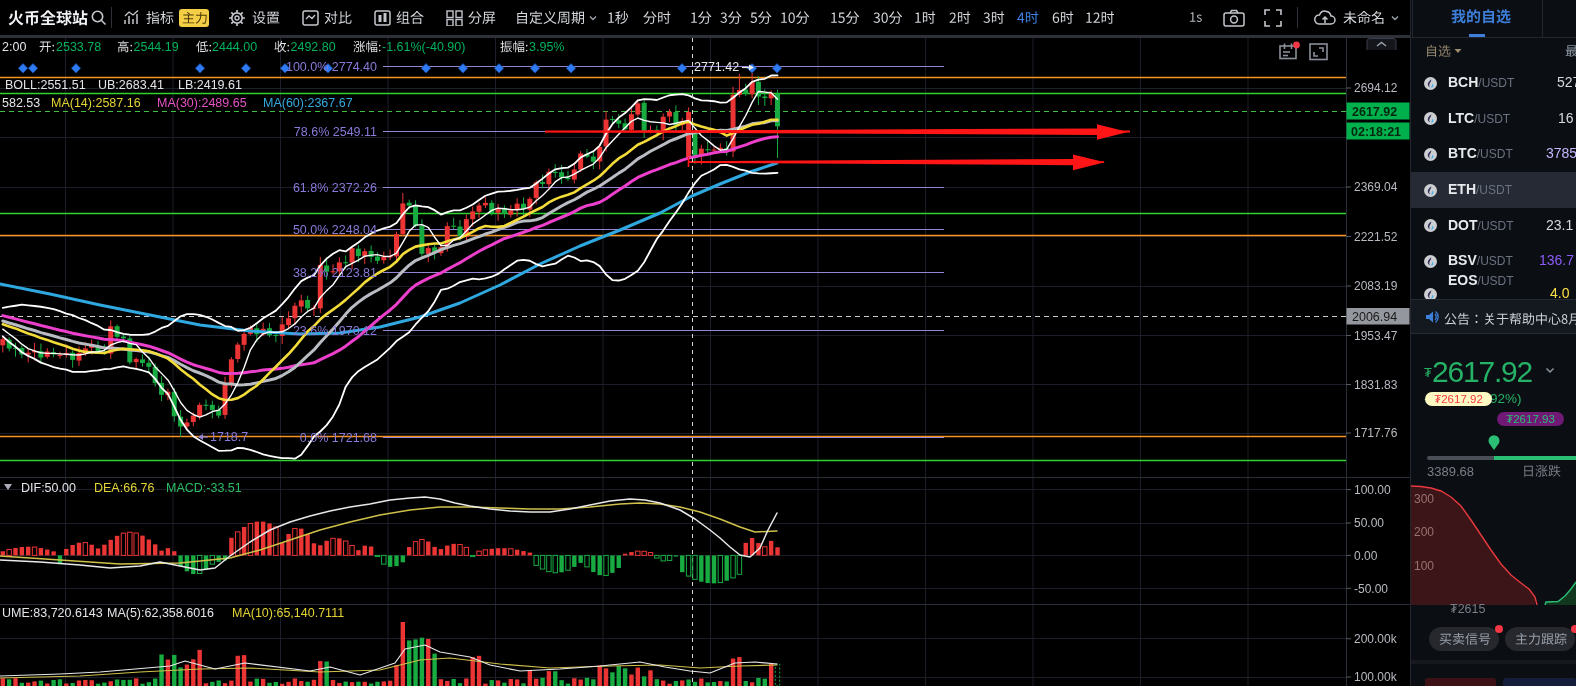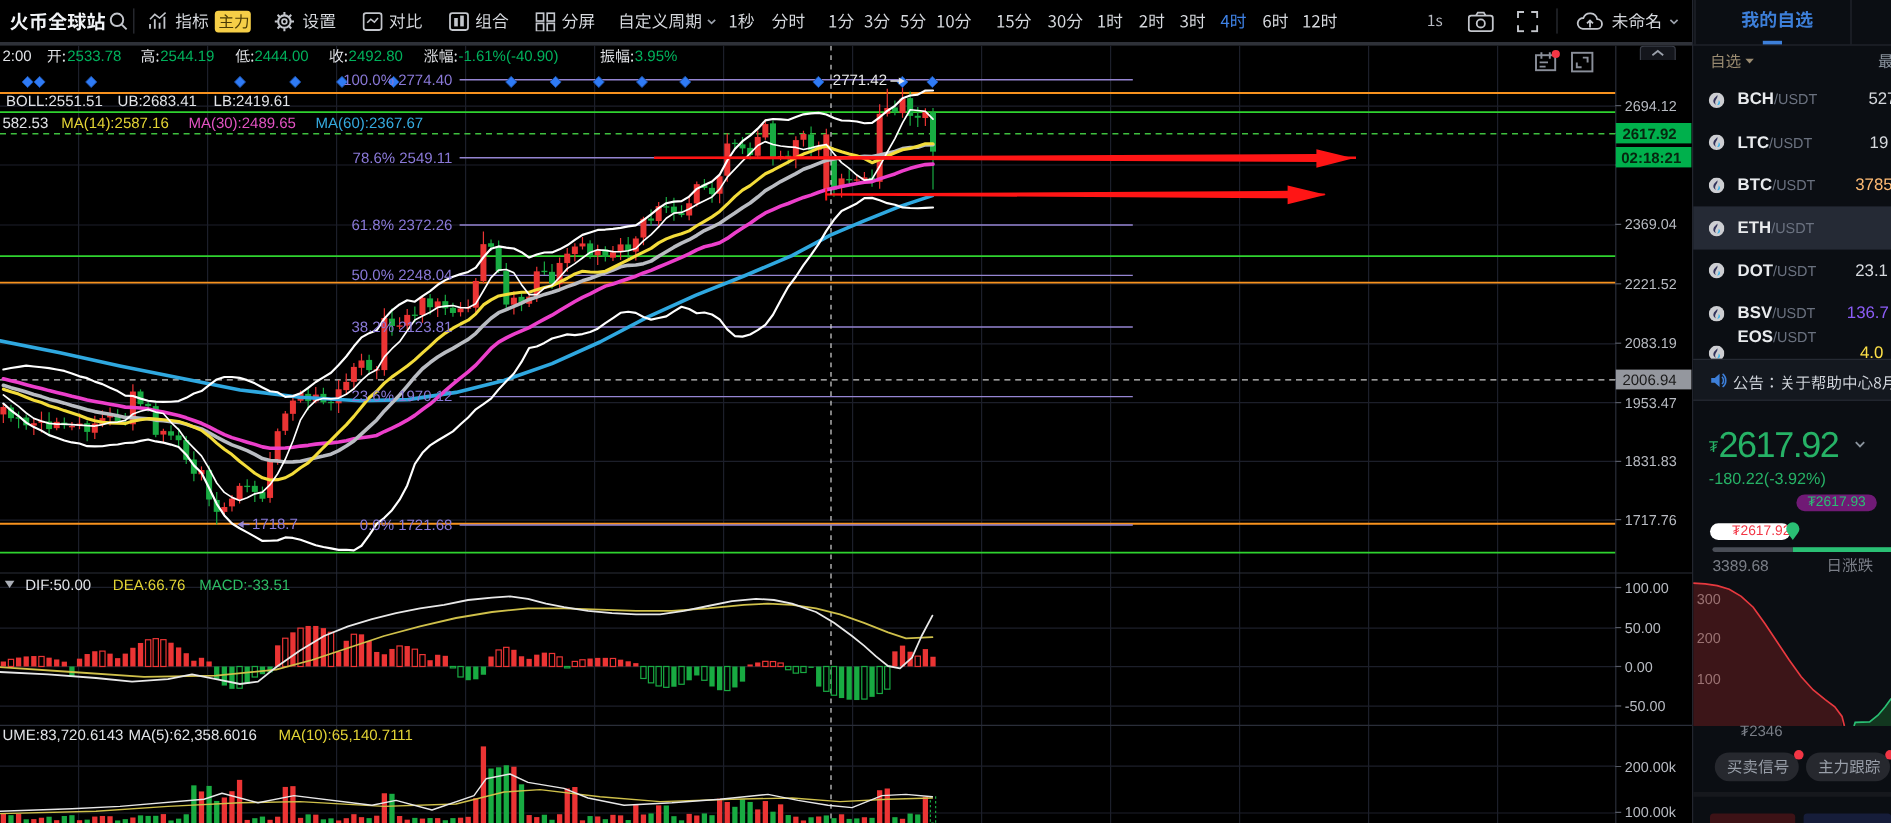--- a/index.html
+++ b/index.html
@@ -803,28 +803,28 @@
       <path d="M8.2 6.6 C9.2 7.4 9.6 8.4 9.2 9.4 C8.8 10.3 7.8 10.8 6.9 10.5 C7.9 9.4 8.3 8.1 8.2 6.6 Z" fill="#3fb3e8"></path>
     </svg>
     <div style="position:absolute;left:1448px;top:74px;font:bold 14px 'Liberation Sans',sans-serif;color:#e8eaed">BCH<span style="font-weight:normal;font-size:12px;color:#6b7280">/USDT</span></div>
     <div style="position:absolute;left:1557px;top:74px;font:14px 'Liberation Sans',sans-serif;color:#d6d9de">52747</div>
     <svg style="position:absolute;left:1424px;top:112.0px" width="13" height="13" viewBox="0 0 13 13">
       <circle cx="6.5" cy="6.5" r="6.5" fill="#cdced2"></circle>
       <path d="M7.2 2.2 C7.6 4.2 6.2 5.4 5.6 6.8 C5 8.2 5.2 9.4 6.2 10.4 C4.6 9.8 3.6 8.4 3.8 6.8 C4.1 4.6 6.2 3.6 7.2 2.2 Z" fill="#32325a"></path>
       <path d="M8.2 6.6 C9.2 7.4 9.6 8.4 9.2 9.4 C8.8 10.3 7.8 10.8 6.9 10.5 C7.9 9.4 8.3 8.1 8.2 6.6 Z" fill="#3fb3e8"></path>
     </svg>
     <div style="position:absolute;left:1448px;top:109.5px;font:bold 14px 'Liberation Sans',sans-serif;color:#e8eaed">LTC<span style="font-weight:normal;font-size:12px;color:#6b7280">/USDT</span></div>
-    <div style="position:absolute;left:1558px;top:109.5px;font:14px 'Liberation Sans',sans-serif;color:#d6d9de">19</div>
+    <div style="position:absolute;left:1558px;top:109.5px;font:14px 'Liberation Sans',sans-serif;color:#d6d9de">16</div>
     <svg style="position:absolute;left:1424px;top:147.5px" width="13" height="13" viewBox="0 0 13 13">
       <circle cx="6.5" cy="6.5" r="6.5" fill="#cdced2"></circle>
       <path d="M7.2 2.2 C7.6 4.2 6.2 5.4 5.6 6.8 C5 8.2 5.2 9.4 6.2 10.4 C4.6 9.8 3.6 8.4 3.8 6.8 C4.1 4.6 6.2 3.6 7.2 2.2 Z" fill="#32325a"></path>
       <path d="M8.2 6.6 C9.2 7.4 9.6 8.4 9.2 9.4 C8.8 10.3 7.8 10.8 6.9 10.5 C7.9 9.4 8.3 8.1 8.2 6.6 Z" fill="#3fb3e8"></path>
     </svg>
     <div style="position:absolute;left:1448px;top:145px;font:bold 14px 'Liberation Sans',sans-serif;color:#e8eaed">BTC<span style="font-weight:normal;font-size:12px;color:#6b7280">/USDT</span></div>
-    <div style="position:absolute;left:1546px;top:145px;font:14px 'Liberation Sans',sans-serif;color:#fdba74">3785</div>
+    <div style="position:absolute;left:1546px;top:145px;font:14px 'Liberation Sans',sans-serif;color:#c4b5fd">3785</div>
     <svg style="position:absolute;left:1424px;top:183.5px" width="13" height="13" viewBox="0 0 13 13">
       <circle cx="6.5" cy="6.5" r="6.5" fill="#cdced2"></circle>
       <path d="M7.2 2.2 C7.6 4.2 6.2 5.4 5.6 6.8 C5 8.2 5.2 9.4 6.2 10.4 C4.6 9.8 3.6 8.4 3.8 6.8 C4.1 4.6 6.2 3.6 7.2 2.2 Z" fill="#32325a"></path>
       <path d="M8.2 6.6 C9.2 7.4 9.6 8.4 9.2 9.4 C8.8 10.3 7.8 10.8 6.9 10.5 C7.9 9.4 8.3 8.1 8.2 6.6 Z" fill="#3fb3e8"></path>
     </svg>
     <div style="position:absolute;left:1448px;top:181px;font:bold 14px 'Liberation Sans',sans-serif;color:#e8eaed">ETH<span style="font-weight:normal;font-size:12px;color:#6b7280">/USDT</span></div>
     <div style="position:absolute;left:1610px;top:181px;font:14px 'Liberation Sans',sans-serif;color:#5eead4">261</div>
     <svg style="position:absolute;left:1424px;top:219.0px" width="13" height="13" viewBox="0 0 13 13">
       <circle cx="6.5" cy="6.5" r="6.5" fill="#cdced2"></circle>
       <path d="M7.2 2.2 C7.6 4.2 6.2 5.4 5.6 6.8 C5 8.2 5.2 9.4 6.2 10.4 C4.6 9.8 3.6 8.4 3.8 6.8 C4.1 4.6 6.2 3.6 7.2 2.2 Z" fill="#32325a"></path>
@@ -853,41 +853,41 @@
     </svg>
     <svg style="position:absolute;left:1444px;top:310.22px;overflow:visible" width="137.2" height="17.7" viewBox="0 -13.780000000000001 137.2 17.7">
       <path fill="#cfd3da" d="M4.12 -10.54C3.35 -8.61 2.06 -6.74 0.65 -5.57C0.90 -5.42 1.37 -5.06 1.57 -4.87C2.96 -6.16 4.32 -8.15 5.2 -10.24ZM8.76 -10.54 7.81 -10.15C8.80 -8.32 10.43 -6.12 11.63 -4.87C11.83 -5.13 12.19 -5.51 12.46 -5.70C11.25 -6.79 9.63 -8.85 8.76 -10.54ZM7.93 -3.35C8.55 -2.62 9.21 -1.74 9.80 -0.89L4.06 -0.65C4.92 -2.18 5.87 -4.23 6.57 -5.91L5.43 -6.21C4.86 -4.49 3.84 -2.19 2.96 -0.59L1.17 -0.54L1.3 0.48C3.63 0.37 7.11 0.20 10.41 0.01C10.66 0.41 10.88 0.77 11.04 1.10L12.02 0.57C11.37 -0.61 10.04 -2.43 8.85 -3.79Z M16.22 -10.81C15.73 -9.33 14.89 -7.85 13.94 -6.91C14.18 -6.79 14.63 -6.53 14.83 -6.38C15.26 -6.86 15.67 -7.47 16.06 -8.15H19.27V-6.09H13.79V-5.18H25.24V-6.09H20.29V-8.15H24.28V-9.04H20.29V-10.92H19.27V-9.04H16.54C16.79 -9.54 17.01 -10.04 17.19 -10.56ZM15.40 -3.88V1.15H16.38V0.41H22.72V1.13H23.73V-3.88ZM16.38 -0.49V-2.98H22.72V-0.49Z M32.5 -7.07C33.01 -7.07 33.48 -7.44 33.48 -8.04C33.48 -8.64 33.01 -9.02 32.5 -9.02C31.98 -9.02 31.51 -8.64 31.51 -8.04C31.51 -7.44 31.98 -7.07 32.5 -7.07ZM32.5 -0.70C33.01 -0.70 33.48 -1.09 33.48 -1.67C33.48 -2.27 33.01 -2.66 32.5 -2.66C31.98 -2.66 31.51 -2.27 31.51 -1.67C31.51 -1.09 31.98 -0.70 32.5 -0.70Z M47.89 -10.90C47.60 -10.16 47.06 -9.12 46.61 -8.47L47.41 -8.15C47.87 -8.76 48.43 -9.71 48.90 -10.55ZM42.19 -10.37C42.73 -9.68 43.27 -8.73 43.49 -8.09L44.35 -8.56C44.12 -9.17 43.55 -10.10 42.99 -10.76ZM41.18 -4.82V-3.9H44.85C44.64 -2.44 43.82 -0.83 40.78 0.31C41.01 0.50 41.32 0.85 41.45 1.07C44.04 0.0 45.16 -1.41 45.61 -2.83C46.38 -0.97 47.63 0.35 49.47 1.04C49.62 0.76 49.90 0.38 50.14 0.18C48.12 -0.44 46.82 -1.91 46.15 -3.9H49.84V-4.82H45.92V-5.05V-7.04H49.32V-7.98H41.67V-7.04H44.92V-5.06V-4.82Z M53.61 -9.99V-9.02H58.11V-5.73H52.71V-4.75H58.11V-0.38C58.11 -0.11 58.00 -0.03 57.72 -0.03C57.43 -0.02 56.43 -0.01 55.36 -0.05C55.52 0.23 55.70 0.68 55.77 0.97C57.10 0.97 57.96 0.96 58.44 0.79C58.94 0.63 59.13 0.32 59.13 -0.38V-4.75H64.29V-5.73H59.13V-9.02H63.38V-9.99Z M68.56 -10.92V-9.89H65.85V-9.1H68.56V-8.15H66.13V-7.38H68.56V-7.07C68.56 -6.86 68.53 -6.63 68.45 -6.37H65.65V-5.57H68.08C67.67 -4.99 67.00 -4.42 65.89 -4.04C66.11 -3.86 66.43 -3.54 66.58 -3.34C68.00 -3.9 68.78 -4.75 69.18 -5.57H72.02V-6.37H69.47C69.52 -6.63 69.55 -6.86 69.55 -7.07V-7.38H71.66V-8.15H69.55V-9.1H71.94V-9.89H69.55V-10.92ZM72.59 -10.37V-3.93H73.52V-9.52H75.75C75.4 -8.96 74.97 -8.32 74.54 -7.74C75.68 -7.11 76.11 -6.52 76.11 -6.05C76.11 -5.78 76.02 -5.60 75.78 -5.49C75.63 -5.44 75.43 -5.40 75.24 -5.39C74.86 -5.36 74.39 -5.38 73.84 -5.43C73.99 -5.21 74.12 -4.86 74.15 -4.61C74.65 -4.56 75.21 -4.57 75.66 -4.61C75.92 -4.64 76.21 -4.71 76.44 -4.82C76.86 -5.05 77.09 -5.42 77.07 -5.99C77.07 -6.57 76.7 -7.20 75.58 -7.89C76.12 -8.54 76.7 -9.33 77.19 -10.01L76.51 -10.41L76.34 -10.37ZM66.95 -3.40V0.33H67.93V-2.52H70.95V1.01H71.96V-2.52H75.25V-0.75C75.25 -0.58 75.20 -0.53 74.98 -0.52C74.77 -0.52 74.00 -0.52 73.17 -0.53C73.30 -0.29 73.46 0.05 73.51 0.31C74.60 0.31 75.29 0.31 75.71 0.16C76.12 0.02 76.25 -0.24 76.25 -0.72V-3.40H71.96V-4.43H70.95V-3.40Z M86.22 -10.92C86.22 -9.91 86.22 -8.91 86.20 -7.96H84.05V-7.04H86.16C85.98 -3.9 85.31 -1.20 82.82 0.33C83.05 0.50 83.38 0.83 83.53 1.06C86.19 -0.67 86.90 -3.62 87.1 -7.04H89.12C89.01 -2.28 88.88 -0.54 88.54 -0.14C88.42 0.01 88.28 0.05 88.04 0.05C87.77 0.05 87.1 0.03 86.35 -0.01C86.52 0.24 86.63 0.65 86.65 0.92C87.34 0.96 88.04 0.97 88.45 0.93C88.86 0.89 89.14 0.77 89.38 0.42C89.81 -0.13 89.94 -1.98 90.07 -7.48C90.07 -7.60 90.07 -7.96 90.07 -7.96H87.13C87.17 -8.93 87.17 -9.91 87.17 -10.92ZM78.44 -1.23 78.62 -0.23C80.18 -0.59 82.36 -1.10 84.42 -1.58L84.34 -2.46L83.62 -2.31V-10.28H79.37V-1.41ZM80.26 -1.59V-3.83H82.70V-2.10ZM80.26 -6.61H82.70V-4.70H80.26ZM80.26 -7.48V-9.39H82.70V-7.48Z M96.95 -10.92V-8.59H92.24V-2.41H93.22V-3.22H96.95V1.02H97.98V-3.22H101.72V-2.48H102.72V-8.59H97.98V-10.92ZM93.22 -4.18V-7.64H96.95V-4.18ZM101.72 -4.18H97.98V-7.64H101.72Z M107.96 -7.29V-0.76C107.96 0.50 108.35 0.87 109.74 0.87C110.03 0.87 111.96 0.87 112.28 0.87C113.69 0.87 114.01 0.14 114.15 -2.31C113.86 -2.39 113.46 -2.57 113.23 -2.75C113.12 -0.50 113.00 -0.03 112.22 -0.03C111.78 -0.03 110.16 -0.03 109.82 -0.03C109.10 -0.03 108.96 -0.14 108.96 -0.75V-7.29ZM108.06 -10.11C109.62 -9.55 111.52 -8.58 112.52 -7.83L113.16 -8.69C112.13 -9.38 110.24 -10.33 108.68 -10.86ZM105.79 -6.23C105.59 -4.55 105.18 -2.65 104.31 -1.50L105.19 -0.98C106.11 -2.23 106.53 -4.30 106.73 -6.04ZM113.37 -6.23C114.46 -4.77 115.44 -2.74 115.73 -1.37L116.70 -1.83C116.38 -3.21 115.41 -5.18 114.24 -6.66Z M120.64 0.16C122.42 0.16 123.61 -0.90 123.61 -2.28C123.61 -3.60 122.85 -4.31 122.01 -4.79V-4.86C122.57 -5.30 123.27 -6.16 123.27 -7.16C123.27 -8.63 122.29 -9.67 120.66 -9.67C119.18 -9.67 118.05 -8.69 118.05 -7.25C118.05 -6.25 118.65 -5.53 119.34 -5.05V-5.00C118.46 -4.53 117.59 -3.63 117.59 -2.36C117.59 -0.89 118.87 0.16 120.64 0.16ZM121.29 -5.17C120.15 -5.61 119.13 -6.12 119.13 -7.25C119.13 -8.17 119.76 -8.78 120.65 -8.78C121.66 -8.78 122.26 -8.04 122.26 -7.09C122.26 -6.39 121.92 -5.74 121.29 -5.17ZM120.65 -0.71C119.50 -0.71 118.65 -1.45 118.65 -2.46C118.65 -3.38 119.19 -4.13 119.96 -4.62C121.31 -4.08 122.48 -3.61 122.48 -2.32C122.48 -1.37 121.75 -0.71 120.65 -0.71Z M126.90 -10.23V-6.22C126.90 -4.13 126.69 -1.49 124.59 0.35C124.81 0.48 125.19 0.84 125.33 1.05C126.60 -0.06 127.25 -1.53 127.58 -3.01H133.86V-0.41C133.86 -0.13 133.77 -0.03 133.45 -0.02C133.15 -0.01 132.10 0.0 131.02 -0.03C131.19 0.23 131.37 0.68 131.44 0.98C132.83 0.98 133.70 0.97 134.21 0.79C134.69 0.62 134.88 0.29 134.88 -0.40V-10.23ZM127.89 -9.28H133.86V-7.09H127.89ZM127.89 -6.17H133.86V-3.96H127.75C127.85 -4.73 127.89 -5.48 127.89 -6.17Z"></path>
     </svg>
     <div style="position:absolute;left:1424px;top:365px;font:13px 'Liberation Sans',sans-serif;color:#26b266">₮</div>
     <div style="position:absolute;left:1432px;top:355px;font:30px 'Liberation Sans',sans-serif;letter-spacing:-1.2px;color:#26b266">2617.92</div>
     <svg style="position:absolute;left:1544px;top:366px" width="12" height="9" viewBox="0 0 12 9">
       <path d="M2.5 2.5 L6 6 L9.5 2.5" fill="none" stroke="#8b949e" stroke-width="1.5"></path>
     </svg>
     <div style="position:absolute;left:1424px;top:391px;font:13.5px 'Liberation Sans',sans-serif;color:#26b266">-180.22(-3.92%)</div>
-    <div style="position:absolute;left:1425px;top:436px;width:67px;height:14px;border-radius:7px;background:#ffffff;color:#f23645;font:11.5px 'Liberation Sans',sans-serif;text-align:right;line-height:14px">₮2617.92</div>
+    <div style="position:absolute;left:1425px;top:392px;width:67px;height:14px;border-radius:7px;background:#fef9c3;color:#f23645;font:11.5px 'Liberation Sans',sans-serif;text-align:center;line-height:14px">₮2617.92</div>
     <div style="position:absolute;left:1497px;top:412px;width:67px;height:14px;border-radius:7px;background:#701a75;color:#2abf74;font:11.5px 'Liberation Sans',sans-serif;text-align:center;line-height:14px">₮2617.93</div>
     <div style="position:absolute;left:1427px;top:455.5px;width:67px;height:4.5px;background:#4a4e57;border-radius:2px 0 0 2px"></div>
     <div style="position:absolute;left:1494px;top:455.5px;width:82px;height:4.5px;background:#2abf74"></div>
     <svg style="position:absolute;left:1487px;top:435px" width="14" height="16" viewBox="0 0 14 16">
       <path d="M7 15 L3 9.5 A5.5 5.5 0 1 1 11 9.5 Z" fill="#2abf74"></path>
     </svg>
     <div style="position:absolute;left:1427px;top:464px;font:13px 'Liberation Sans',sans-serif;color:#7a7e87">3389.68</div>
     <svg style="position:absolute;left:1522px;top:462.22px;overflow:visible" width="39.0" height="17.7" viewBox="0 -13.780000000000001 39.0 17.7">
       <path fill="#7a7e87" d="M3.28 -4.57H9.77V-0.92H3.28ZM3.28 -5.53V-9.06H9.77V-5.53ZM2.28 -10.03V0.89H3.28V0.05H9.77V0.83H10.81V-10.03Z M13.87 -10.11C14.49 -9.62 15.23 -8.90 15.57 -8.42L16.23 -9.02C15.88 -9.47 15.13 -10.16 14.50 -10.63ZM13.42 -6.59C14.05 -6.10 14.79 -5.42 15.15 -4.96L15.80 -5.57C15.43 -6.03 14.66 -6.68 14.05 -7.13ZM13.71 0.42 14.57 0.85C14.97 -0.33 15.43 -1.92 15.75 -3.27L14.98 -3.71C14.62 -2.26 14.10 -0.59 13.71 0.42ZM24.24 -10.58C23.64 -9.13 22.65 -7.74 21.59 -6.85C21.78 -6.69 22.12 -6.35 22.25 -6.20C23.34 -7.20 24.42 -8.73 25.10 -10.33ZM16.50 -7.51C16.45 -6.26 16.34 -4.62 16.21 -3.61H18.40C18.29 -1.20 18.14 -0.28 17.92 -0.05C17.82 0.06 17.71 0.10 17.49 0.09C17.30 0.09 16.78 0.09 16.21 0.03C16.35 0.28 16.43 0.65 16.45 0.92C17.03 0.96 17.60 0.96 17.90 0.92C18.25 0.89 18.46 0.80 18.66 0.55C19.00 0.18 19.16 -0.97 19.31 -4.05C19.33 -4.18 19.33 -4.45 19.33 -4.45H17.13C17.18 -5.12 17.25 -5.88 17.29 -6.61H19.34V-10.43H16.34V-9.55H18.52V-7.51ZM20.33 1.05C20.52 0.88 20.87 0.71 23.24 -0.23C23.20 -0.41 23.15 -0.79 23.15 -1.05L21.38 -0.41V-5.00H22.25C22.73 -2.52 23.60 -0.36 24.97 0.84C25.10 0.61 25.40 0.29 25.59 0.13C24.36 -0.85 23.53 -2.82 23.07 -5.00H25.49V-5.90H21.38V-10.76H20.48V-5.90H19.42V-5.00H20.48V-0.63C20.48 -0.11 20.15 0.11 19.92 0.23C20.07 0.42 20.26 0.81 20.33 1.05Z M27.97 -9.51H30.12V-7.22H27.97ZM26.45 -0.54 26.68 0.37C27.96 0.02 29.65 -0.45 31.27 -0.92L31.14 -1.76L29.73 -1.39V-3.70H31.09V-4.56H29.73V-6.38H31.03V-10.36H27.11V-6.38H28.84V-1.15L27.93 -0.90V-5.14H27.13V-0.71ZM34.39 -10.85V-8.58H33.07C33.18 -9.11 33.29 -9.67 33.37 -10.24L32.46 -10.38C32.25 -8.85 31.88 -7.31 31.26 -6.31C31.49 -6.20 31.88 -5.96 32.07 -5.82C32.37 -6.34 32.61 -6.98 32.82 -7.68H34.39V-6.69C34.39 -6.18 34.38 -5.62 34.33 -5.06H31.38V-4.14H34.21C33.89 -2.50 33.05 -0.85 30.86 0.35C31.09 0.53 31.40 0.87 31.53 1.07C33.44 -0.03 34.39 -1.49 34.87 -2.98C35.50 -1.19 36.46 0.20 37.90 0.98C38.05 0.72 38.35 0.37 38.58 0.18C36.98 -0.55 35.94 -2.18 35.39 -4.14H38.31V-5.06H35.28C35.33 -5.62 35.34 -6.16 35.34 -6.68V-7.68H38.06V-8.58H35.34V-10.85Z"></path>
     </svg>
     <svg style="position:absolute;left:1411px;top:480px" width="165" height="125" viewBox="0 0 165 125">
 <path d="M0 6 L10 6.5 L20 8 L30 11 L40 17 L50 26 L60 40 L70 55 L80 70 L90 84 L100 95 L110 103 L118 109 L124 117 L124 125 L0 125 Z" fill="#3c1518"></path>
 <path d="M0 6 L10 6.5 L20 8 L30 11 L40 17 L50 26 L60 40 L70 55 L80 70 L90 84 L100 95 L110 103 L118 109 L124 117 L126 125" fill="none" stroke="#e8393f" stroke-width="1.4"></path>
 <path d="M134 125 L135 122 L147 121.5 L154 116 L160 109 L165 102 L165 125 Z" fill="#12371f"></path>
 <path d="M134 125 L135 122 L147 121.5 L154 116 L160 109 L165 102" fill="none" stroke="#2abf74" stroke-width="1.4"></path>
 <text x="3" y="23" fill="#9a7272" font-family="Liberation Sans" font-size="12">300</text>
 <text x="3" y="56" fill="#9a7272" font-family="Liberation Sans" font-size="12">200</text>
 <text x="3" y="90" fill="#9a7272" font-family="Liberation Sans" font-size="12">100</text>
 </svg>
-    <div style="position:absolute;left:1450px;top:602px;font:12.5px 'Liberation Sans',sans-serif;color:#7a7e87">₮2346</div>
+    <div style="position:absolute;left:1450px;top:602px;font:12.5px 'Liberation Sans',sans-serif;color:#7a7e87">₮2615</div>
     <div style="position:absolute;left:1429px;top:627px;width:70px;height:24px;border-radius:12px;background:#26282e"></div>
     <svg style="position:absolute;left:1439px;top:630.22px;overflow:visible" width="52.0" height="17.7" viewBox="0 -13.780000000000001 52.0 17.7">
       <path fill="#9aa0aa" d="M6.90 -1.55C8.63 -0.77 10.41 0.20 11.47 1.00L12.10 0.26C10.99 -0.52 9.15 -1.50 7.42 -2.24ZM2.86 -7.73C3.75 -7.34 4.86 -6.72 5.40 -6.26L5.95 -7.00C5.39 -7.44 4.27 -8.03 3.39 -8.38ZM1.43 -5.83C2.31 -5.47 3.40 -4.87 3.95 -4.44L4.49 -5.17C3.93 -5.60 2.83 -6.16 1.96 -6.48ZM0.87 -3.91V-3.00H6.03C5.31 -1.37 3.83 -0.33 0.68 0.24C0.87 0.44 1.11 0.81 1.19 1.06C4.75 0.35 6.33 -0.96 7.05 -3.00H12.18V-3.91H7.31C7.60 -5.16 7.67 -6.63 7.72 -8.34H6.73C6.69 -6.57 6.64 -5.10 6.33 -3.91ZM11.03 -10.08V-10.06H1.44V-9.13H10.72C10.42 -8.45 10.04 -7.76 9.72 -7.26L10.51 -6.86C11.04 -7.61 11.63 -8.78 12.10 -9.85L11.38 -10.13L11.21 -10.08Z M16.04 -5.79C16.91 -5.51 17.96 -5.01 18.49 -4.61L19.04 -5.25C18.48 -5.65 17.40 -6.13 16.54 -6.37ZM14.72 -4.55C15.6 -4.29 16.64 -3.82 17.17 -3.43L17.68 -4.08C17.12 -4.47 16.05 -4.92 15.21 -5.14ZM20.03 -0.93C21.82 -0.36 23.64 0.40 24.77 1.01L25.32 0.22C24.16 -0.37 22.26 -1.11 20.48 -1.65ZM14.06 -7.47V-6.61H23.73C23.47 -6.08 23.15 -5.56 22.86 -5.2L23.60 -4.77C24.11 -5.39 24.66 -6.35 25.09 -7.24L24.40 -7.52L24.23 -7.47H20.03V-8.68H24.31V-9.54H20.03V-10.88H19.03V-9.54H14.87V-8.68H19.03V-7.47ZM19.78 -6.27C19.72 -5.08 19.61 -4.08 19.35 -3.23H13.83V-2.36H18.98C18.25 -1.06 16.80 -0.24 13.85 0.22C14.04 0.42 14.26 0.80 14.33 1.05C17.75 0.46 19.33 -0.62 20.08 -2.36H25.20V-3.23H20.38C20.61 -4.10 20.72 -5.12 20.78 -6.27Z M31.26 -10.30V-9.50H37.27V-10.30ZM31.10 -6.69V-5.88H37.50V-6.69ZM31.10 -4.88V-4.08H37.47V-4.88ZM30.04 -8.50V-7.68H38.50V-8.50ZM30.97 -3.08V1.04H31.91V0.42H36.64V1.00H37.62V-3.08ZM31.91 -0.38V-2.28H36.64V-0.38ZM29.60 -10.88C28.83 -8.91 27.57 -6.98 26.26 -5.73C26.42 -5.51 26.70 -4.99 26.80 -4.77C27.3 -5.26 27.78 -5.85 28.24 -6.48V1.00H29.18V-7.91C29.69 -8.77 30.14 -9.68 30.51 -10.59Z M42.39 -9.51H48.71V-7.42H42.39ZM41.43 -10.38V-6.56H49.72V-10.38ZM39.63 -5.55V-4.65H42.45C42.14 -3.69 41.75 -2.61 41.44 -1.88L42.47 -1.70L42.82 -2.6H48.58C48.33 -1.00 48.06 -0.22 47.71 0.03C47.55 0.15 47.39 0.16 47.08 0.16C46.72 0.16 45.77 0.15 44.85 0.06C45.04 0.32 45.17 0.71 45.18 1.00C46.09 1.05 46.96 1.06 47.41 1.04C47.90 1.02 48.23 0.96 48.54 0.67C49.02 0.24 49.34 -0.76 49.68 -3.05C49.71 -3.19 49.73 -3.49 49.73 -3.49H43.14L43.53 -4.65H51.35V-5.55Z"></path>
     </svg>
     <div style="position:absolute;left:1495px;top:625px;width:8px;height:8px;border-radius:4px;background:#f23645"></div>
     <div style="position:absolute;left:1505px;top:627px;width:70px;height:24px;border-radius:12px;background:#26282e"></div>
     <svg style="position:absolute;left:1515px;top:630.22px;overflow:visible" width="52.0" height="17.7" viewBox="0 -13.780000000000001 52.0 17.7">
       <path fill="#9aa0aa" d="M4.86 -10.33C5.65 -9.75 6.56 -8.91 7.08 -8.32H1.33V-7.37H5.96V-4.51H1.93V-3.56H5.96V-0.35H0.72V0.59H12.32V-0.35H7.02V-3.56H11.12V-4.51H7.02V-7.37H11.66V-8.32H7.43L8.06 -8.77C7.54 -9.38 6.48 -10.27 5.65 -10.86Z M18.33 -10.89V-8.64V-8.08H14.07V-7.08H18.27C18.08 -4.64 17.22 -1.78 13.68 0.32C13.93 0.49 14.28 0.85 14.44 1.09C18.22 -1.20 19.11 -4.38 19.29 -7.08H23.75C23.49 -2.49 23.20 -0.65 22.73 -0.20C22.58 -0.03 22.41 0.0 22.13 0.0C21.81 0.0 20.98 -0.01 20.08 -0.09C20.28 0.19 20.39 0.62 20.42 0.90C21.22 0.94 22.06 0.97 22.50 0.93C23.00 0.88 23.30 0.79 23.62 0.40C24.20 -0.23 24.46 -2.18 24.76 -7.56C24.77 -7.70 24.79 -8.08 24.79 -8.08H19.34V-8.64V-10.89Z M27.97 -9.50H30.31V-7.20H27.97ZM26.46 -0.54 26.70 0.37C28.08 -0.01 29.96 -0.55 31.74 -1.07L31.62 -1.89L29.71 -1.39V-3.70H31.55V-4.56H29.71V-6.35H31.21V-10.34H27.11V-6.35H28.84V-1.15L27.95 -0.92V-5.14H27.13V-0.71ZM33.20 -9.47H36.81V-7.90H33.20ZM33.20 -5.40V-7.04H36.81V-5.40ZM37.68 -4.18C37.23 -3.74 36.50 -3.15 35.87 -2.73C35.62 -3.28 35.42 -3.88 35.26 -4.53H37.76V-10.34H32.25V-0.31L31.2 -0.07L31.43 0.83C32.57 0.54 34.13 0.16 35.60 -0.20L35.51 -1.07L33.20 -0.53V-4.53H34.35C34.94 -1.93 36.02 0.06 37.97 1.04C38.11 0.77 38.40 0.40 38.62 0.20C37.60 -0.23 36.82 -1.00 36.24 -1.98C36.92 -2.41 37.72 -2.97 38.37 -3.52Z M40.95 -9.54H43.16V-7.17H40.95ZM45.46 -7.11V-6.25H50.40V-7.11ZM49.36 -3.06C49.93 -2.10 50.49 -0.81 50.64 -0.01L51.53 -0.33C51.33 -1.15 50.76 -2.40 50.16 -3.36ZM45.53 -3.34C45.30 -2.53 44.92 -1.72 44.48 -1.06L44.39 -1.83L42.67 -1.37V-3.66H44.30V-4.53H42.67V-6.34H44.05V-10.37H40.09V-6.34H41.80V-1.14L40.92 -0.92V-5.12H40.11V-0.72L39.39 -0.55L39.63 0.36L44.43 -0.98C44.29 -0.77 44.14 -0.58 43.99 -0.40C44.21 -0.28 44.60 -0.02 44.77 0.13C45.42 -0.67 46.04 -1.91 46.43 -3.13ZM44.52 -9.54V-7.31H45.42V-8.69H50.42V-7.31H51.35V-9.54H48.41V-10.86H47.46V-9.54ZM44.60 -4.97V-4.10H47.46V-0.01C47.46 0.14 47.41 0.18 47.22 0.19C47.06 0.20 46.47 0.20 45.82 0.19C45.94 0.44 46.05 0.79 46.09 1.04C47.00 1.04 47.56 1.02 47.93 0.88C48.28 0.75 48.38 0.50 48.38 0.0V-4.10H51.31V-4.97Z"></path>
     </svg>
     <div style="position:absolute;left:1571px;top:625px;width:8px;height:8px;border-radius:4px;background:#f23645"></div>

